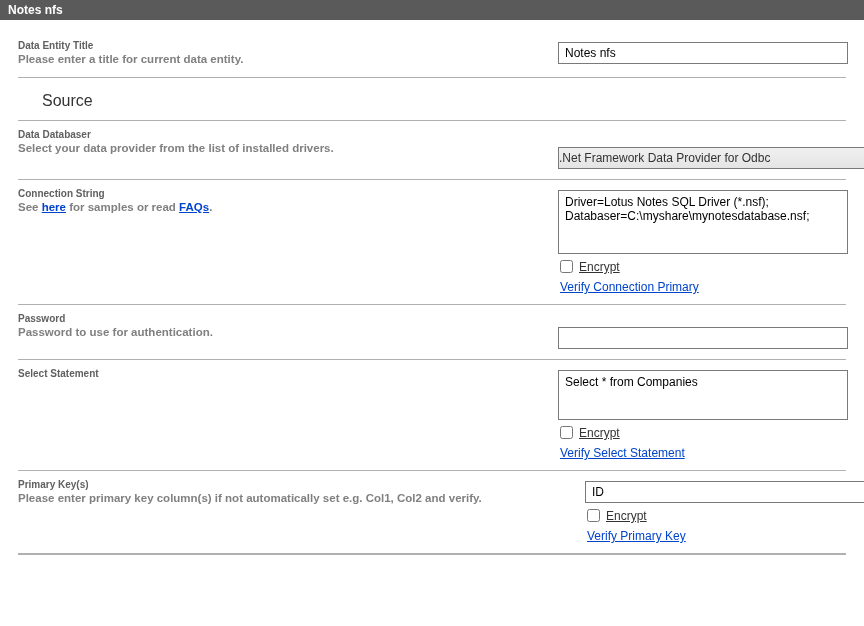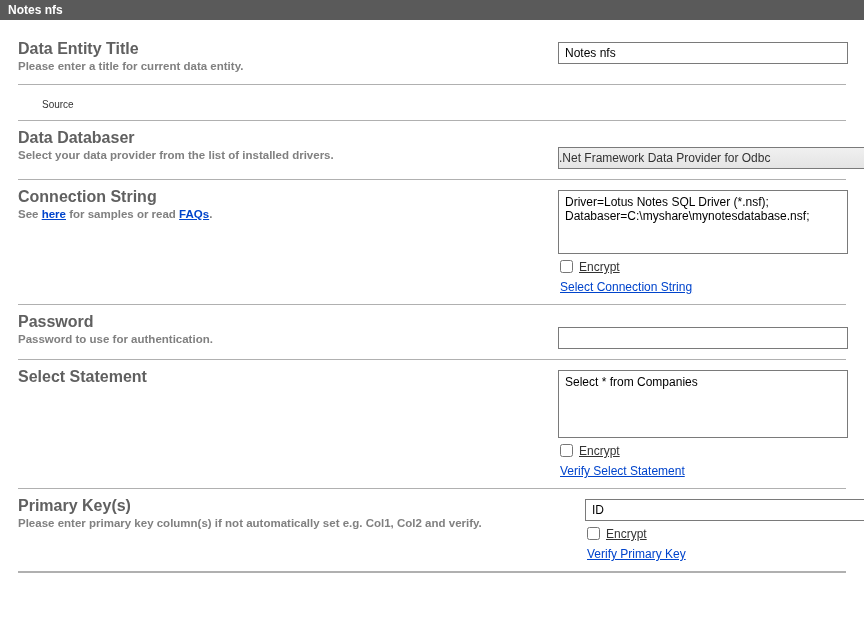--- a/index.html
+++ b/index.html
@@ -34,21 +34,21 @@
   .right {
     flex: 1;
     display: flex;
     flex-direction: column;
     gap: 6px;
     padding-top: 2px;
   }
   .field-title {
     font-weight: bold;
     color: #606060;
-    font-size: 16px;
+    font-size: 10px;
   }
   .field-desc {
     color: #808080;
     font-size: 11.5px;
     line-height: 1.4;
     font-weight: bold;
   }
   a.link {
     color: #0044cc;
     text-decoration: underline;
@@ -64,21 +64,21 @@
   input[type="text"].textbox {
     width: 290px;
     height: 22px;
     border: 1px solid #7a7a7a;
     padding: 2px 6px;
     font-family: inherit;
     font-size: 12px;
     background: #fff;
   }
   .static-value {
-    font-size: 10px;
+    font-size: 16px;
     color: #333;
     padding: 4px 0 0 24px;
   }
   .dropdown {
     width: 314px;
     height: 22px;
     border: 1px solid #7a7a7a;
     background: linear-gradient(#f0f0f0, #e4e4e4);
     display: flex;
     align-items: center;
@@ -95,21 +95,21 @@
     width: 290px;
     border: 1px solid #7a7a7a;
     padding: 4px 6px;
     font-family: inherit;
     font-size: 12px;
     resize: none;
     overflow-y: scroll;
     background: #fff;
   }
   .ta-conn { height: 64px; }
-  .ta-sel { height: 68px; }
+  .ta-sel { height: 50px; }
   .checkline {
     display: flex;
     align-items: flex-start;
     gap: 6px;
     font-size: 12px;
     color: #333;
     padding-left: 2px;
     text-decoration: underline;
   }
   input[type="checkbox"] {
@@ -161,21 +161,21 @@
       <div class="field-desc">
         <span>See </span><a class="link">here</a><span> for samples or read </span><a class="link">FAQs</a><span>.</span>
       </div>
     </div>
     <div class="right">
       <textarea class="ta ta-conn" style="">Driver=Lotus Notes SQL Driver (*.nsf); Databaser=C:\myshare\mynotesdatabase.nsf;</textarea>
       <label class="checkline">
         <input type="checkbox" style="">
         <span>Encrypt</span>
       </label>
-      <a class="verify-link">Select Connection String</a>
+      <a class="verify-link">Verify Connection Primary</a>
     </div>
   </div>
 
   <div class="row">
     <div class="left">
       <div class="field-title">Password</div>
       <div class="field-desc">Password to use for authentication.</div>
     </div>
     <div class="right" style="padding-top:14px;">
       <input type="text" class="textbox" value="" style="">

